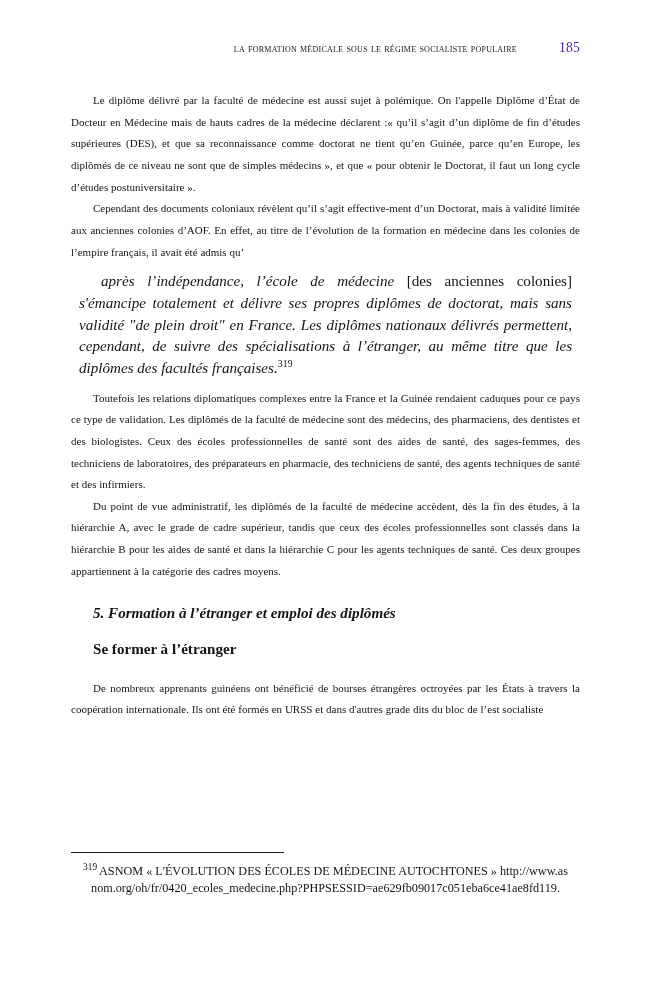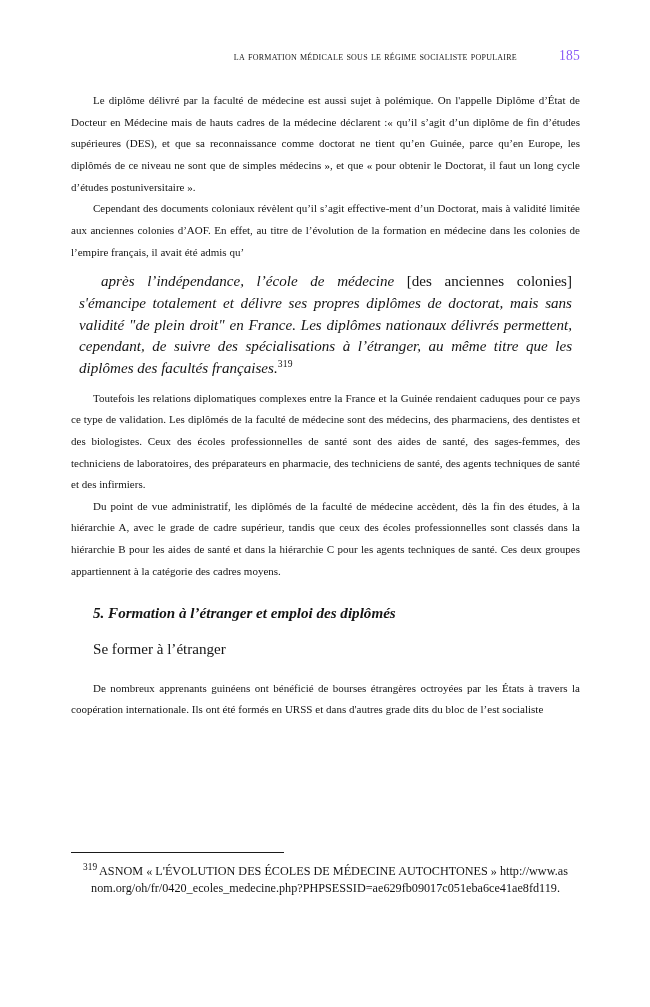--- a/index.html
+++ b/index.html
@@ -22,38 +22,38 @@
     left: 0; top: 0;
     width: 650px;
     height: 1007px;
     background: #ffffff;
   }
 
   
   .running-head {
     position: absolute;
     left: 71px;
-    top: 48px;
+    top: 40px;
     width: 509px;
     display: flex;
     align-items: baseline;
     justify-content: flex-end;
   }
   .running-head-title {
     font-size: 11.2px;
     letter-spacing: 0.25px;
     font-variant: small-caps;
     text-transform: lowercase;
     white-space: nowrap;
     color: #171717;
   }
   .running-head-folio {
     font-size: 13.6px;
     margin-left: 42px;
-    color: #8b5cf6;
+    color: #4c1d95;
     letter-spacing: 0.2px;
   }
 
   
   .column {
     position: absolute;
     left: 71px;
     top: 90px;
     width: 509px;
   }
@@ -94,21 +94,21 @@
     line-height: 21.65px;
     font-weight: bold;
     font-style: italic;
     text-indent: 22px;
     text-align: left;
   }
   h3.sub-heading {
     margin: 0;
     font-size: 15.1px;
     line-height: 21.65px;
-    font-weight: normal;
+    font-weight: bold;
     font-style: normal;
     text-indent: 22px;
     text-align: left;
   }
 
   .gap-before-heading { height: 21px; }
   .gap-after-heading  { height: 14px; }
   .gap-after-subheading { height: 17px; }
 
   

